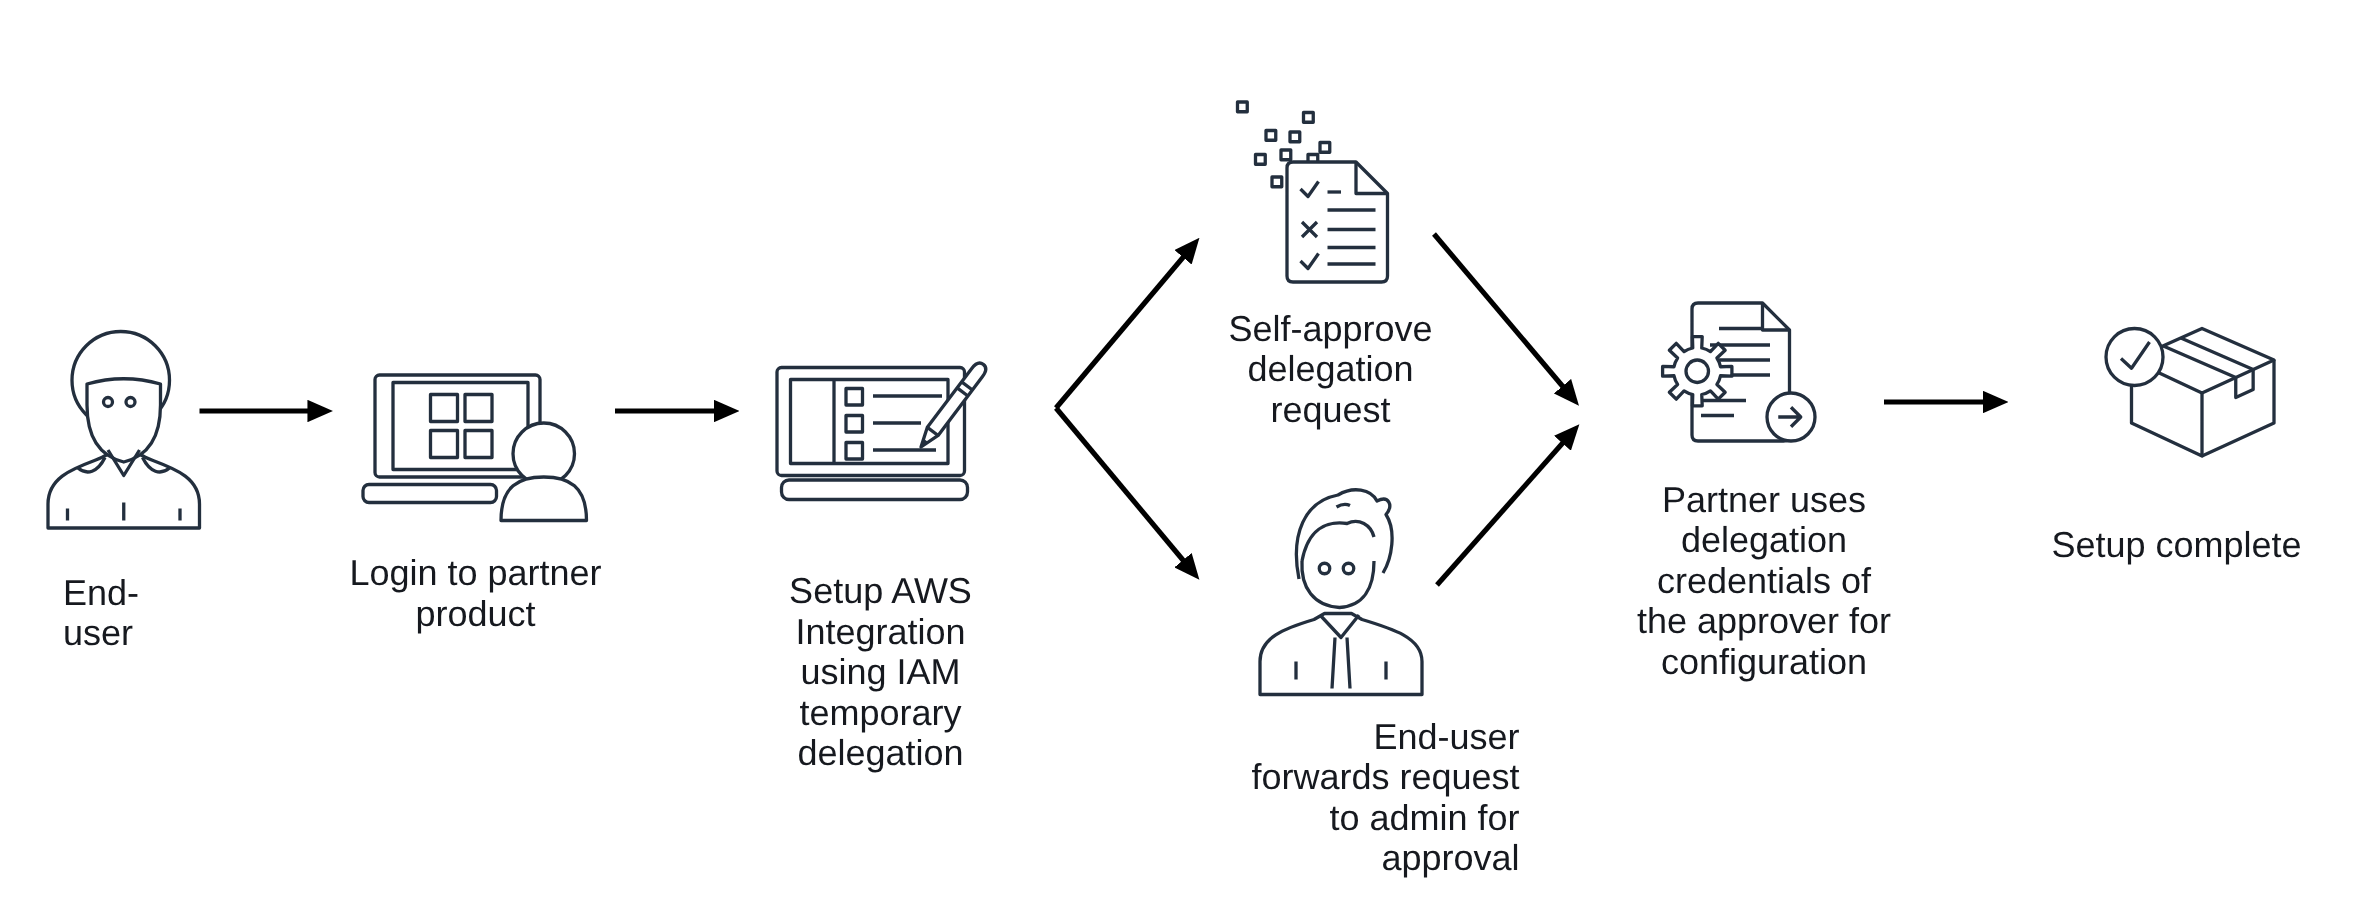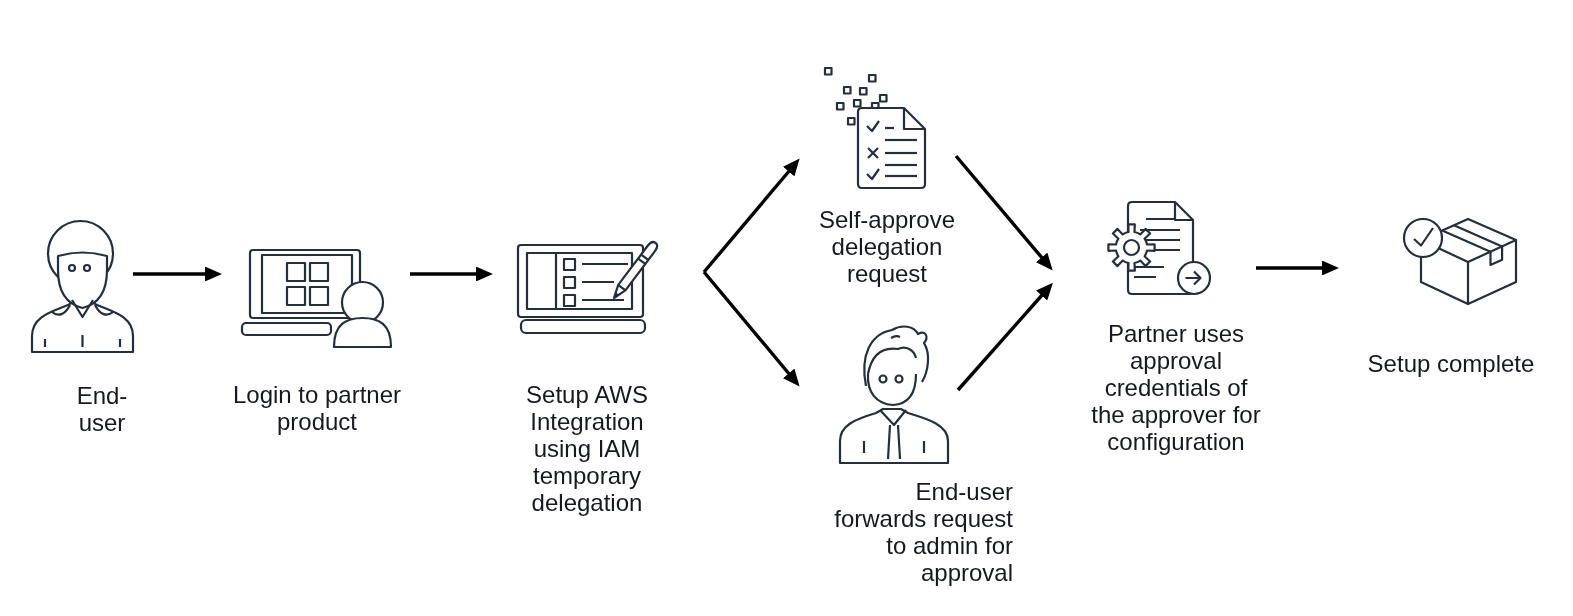--- a/index.html
+++ b/index.html
@@ -13,21 +13,21 @@
     position:relative;width:1573px;height:616px;background:var(--bg);
     font-family:"Liberation Sans",sans-serif;overflow:hidden;
   }
   .node{position:absolute;}
   .node-icon{position:absolute;}
   .node-icon svg{display:block;overflow:visible;}
   .node-label{
     position:absolute;font-size:24px;line-height:27px;color:var(--text-color);
     white-space:pre-line;text-align:center;
   }
-  .node-label.left{text-align:center;}
+  .node-label.left{text-align:left;}
   
   .st{stroke:var(--icon-stroke);fill:none;stroke-width:2.2;stroke-linejoin:round;}
   .stw{stroke:var(--icon-stroke);fill:#ffffff;stroke-width:2.2;stroke-linejoin:round;}
   .sfill{fill:var(--icon-stroke);stroke:none;}
   #arrows{position:absolute;left:0;top:0;pointer-events:none;}
   #arrows line{stroke:var(--arrow-color);stroke-width:3.4;}
   #arrows marker path{fill:var(--arrow-color);}
 </style>
 </head>
 <body>
@@ -74,21 +74,21 @@
         <rect class="st" x="20" y="9" width="90" height="58"></rect>
         <rect class="st" x="45" y="17" width="18" height="18"></rect>
         <rect class="st" x="68" y="17" width="18" height="18"></rect>
         <rect class="st" x="45" y="41" width="18" height="18"></rect>
         <rect class="st" x="68" y="41" width="18" height="18"></rect>
         <rect class="st" x="0" y="77" width="89" height="12" rx="4"></rect>
         <circle class="stw" cx="120.5" cy="56.5" r="20.5"></circle>
         <path class="stw" d="M92,101 C92,78 104,72 120.5,72 C137,72 149,78 149,101 Z"></path>
       </svg>
     </div>
-    <div class="node-label" style="left:197px;top:381px;width:240px;">Login to partner
+    <div class="node-label" style="left:197px;top:369px;width:240px;">Login to partner
 product</div>
   </div>
 
   <div class="node">
     <div class="node-icon" style="left:514px;top:240px;">
       <svg width="146" height="95" viewBox="0 0 146 95">
         <rect class="st" x="4" y="5" width="125" height="72" rx="3"></rect>
         <rect class="st" x="13" y="13" width="105" height="56"></rect>
         <path class="st" d="M42,13 V69"></path>
         <rect class="st" x="50" y="19" width="11" height="11"></rect>
@@ -169,21 +169,21 @@
         <path class="stw" d="M32,4 H75 L93,22 V92 Q93,96 89,96 H32 Q28,96 28,92 V8 Q28,4 32,4 Z"></path>
         <path class="st" d="M75,4 V22 H93"></path>
         <path class="st" d="M46,21 H76 M40,32 H80 M40,42 H80 M40,52 H80 M34,69 H64 M34,79 H56"></path>
         <path class="stw" d="M47,46.5 L54.6,46.3 L54.6,52.8 L47,52.5 A16,16 0 0 1 44.6,58.3 L50.1,63.5 L45.5,68.1 L40.3,62.6 A16,16 0 0 1 34.5,65 L34.8,72.6 L28.3,72.6 L28.5,65 A16,16 0 0 1 22.7,62.6 L17.5,68.1 L12.9,63.5 L18.4,58.3 A16,16 0 0 1 16,52.5 L8.4,52.8 L8.4,46.3 L16,46.5 A16,16 0 0 1 18.4,40.7 L12.9,35.5 L17.5,30.9 L22.7,36.4 A16,16 0 0 1 28.5,34 L28.3,26.4 L34.8,26.4 L34.5,34 A16,16 0 0 1 40.3,36.4 L45.5,30.9 L50.1,35.5 L44.6,40.7 A16,16 0 0 1 47,46.5 Z"></path>
         <circle class="st" cx="31.5" cy="49.5" r="7.5"></circle>
         <circle class="stw" cx="94" cy="80" r="16"></circle>
         <path class="st" d="M85.5,80 H99 M94,73.5 L100.5,80 L94,86.5"></path>
       </svg>
     </div>
     <div class="node-label" style="left:1056px;top:320px;width:240px;">Partner uses
-approval
+delegation
 credentials of
 the approver for
 configuration</div>
   </div>
 
   <div class="node">
     <div class="node-icon" style="left:1398px;top:212px;">
       <svg width="122" height="95" viewBox="0 0 122 95">
         <path class="st" d="M70,7 L118,28 L70,50 L23,28 Z"></path>
         <path class="st" d="M23,28 V70 L70,92 V50"></path>

